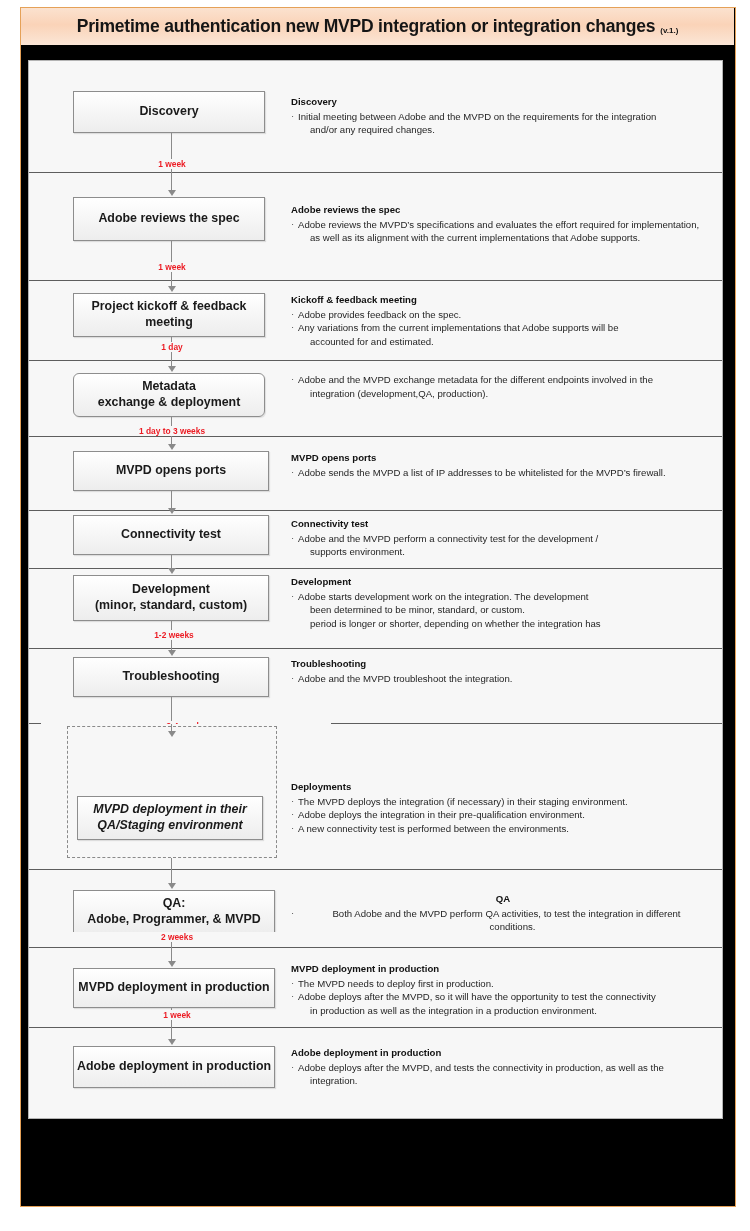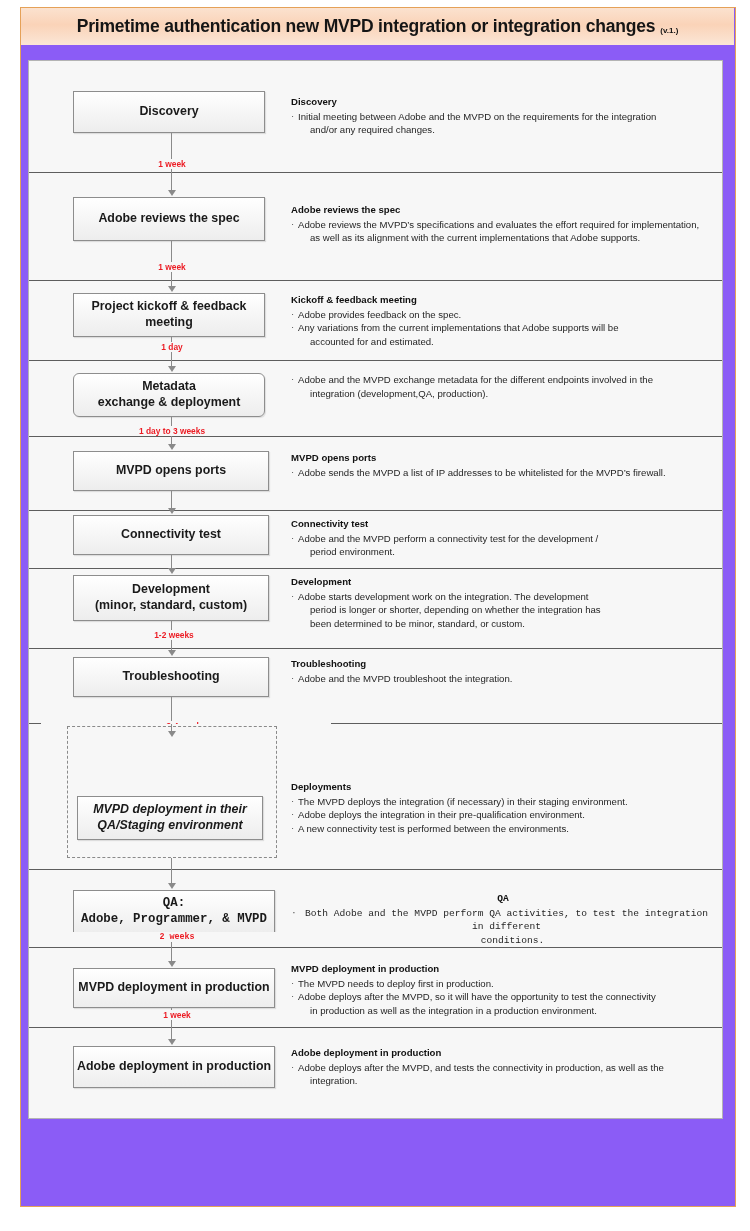--- a/index.html
+++ b/index.html
@@ -16,21 +16,21 @@
 
   
   #page {
     position: absolute;
     left: 20px;
     top: 7px;
     width: 716px;
     height: 1200px;
     border: 1.5px solid #e5a158;
     box-sizing: border-box;
-    background: #8b5cf6;
+    background: #000000;
   }
 
   
   #title-bar {
     position: absolute;
     left: 0px;
     top: 0px;
     width: 713px;
     height: 37px;
     background: linear-gradient(180deg, #fbe2cf 0%, #fad3b8 45%, #fbe6d6 100%);
@@ -240,36 +240,36 @@
       <div class="row" style="height: 58px;">
         <div class="conn" style="left: 142px; top: 0px;"></div>
         <div class="arrow" style="left: 138.7px; top: -3px;"></div>
         <div class="node" style="left: 44px; top: 4px; width: 196px; height: 40px;">
           <div><span>Connectivity test</span></div>
         </div>
         <div class="conn" style="left: 142px; top: 44px; height: 14px;"></div>
         <div class="desc" style="top: 6px;">
           <h4>Connectivity test</h4>
           <ul>
-            <li><span class="b">·</span>Adobe and the MVPD perform a connectivity test for the development /<span class="cont">period environment.</span></li>
+            <li><span class="b">·</span>Adobe and the MVPD perform a connectivity test for the development /<span class="cont">supports environment.</span></li>
           </ul>
         </div>
       </div>
       <div class="row" style="height: 80px;">
         <div class="conn" style="left: 142px; top: 0px;"></div>
         <div class="arrow" style="left: 138.7px; top: -1px;"></div>
         <div class="node" style="left: 44px; top: 6px; width: 196px; height: 46px;">
           <div><span>Development</span><br><span>(minor, standard, custom)</span></div>
         </div>
         <div class="conn" style="left: 142px; top: 52px; height: 28px;"></div>
         <div class="dur" style="top: 61px; left: 0px; width: 284px;">1-2 weeks</div>
         <div class="desc" style="top: 6px;">
           <h4>Development</h4>
           <ul>
-            <li><span class="b">·</span>Adobe starts development work on the integration. The development<span class="cont">period is longer or shorter, depending on whether the integration has</span><span class="cont">been determined to be minor, standard, or custom.</span></li>
+            <li><span class="b">·</span>Adobe starts development work on the integration. The development<span class="cont">been determined to be minor, standard, or custom.</span><span class="cont">period is longer or shorter, depending on whether the integration has</span></li>
           </ul>
         </div>
       </div>
       <div class="row" style="height: 75px;">
         <div class="conn" style="left: 142px; top: 0px; height: 1px;"></div>
         <div class="arrow" style="left: 138.7px; top: 1px;"></div>
         <div class="node" style="left: 44px; top: 8px; width: 196px; height: 40px;">
           <div><span>Troubleshooting</span></div>
         </div>
         <div class="conn" style="left: 142px; top: 48px; height: 27px;"></div>
@@ -291,21 +291,21 @@
         <div class="conn" style="left: 142px; top: 134px; height: 12px;"></div>
         <div class="desc" style="top: 56px;">
           <h4>Deployments</h4>
           <ul>
             <li><span class="b">·</span>The MVPD deploys the integration (if necessary) in their staging environment.</li>
             <li><span class="b">·</span>Adobe deploys the integration in their pre-qualification environment.</li>
             <li><span class="b">·</span>A new connectivity test is performed between the environments.</li>
           </ul>
         </div>
       </div>
-      <div class="row" style="height: 78px; font-family: Liberation Mono, monospace;">
+      <div class="row" style="height: 78px;">
         <div class="conn" style="left: 142px; top: 0px; height: 13px;"></div>
         <div class="arrow" style="left: 138.7px; top: 13px;"></div>
         <div class="node" style="left: 44px; top: 20px; width: 202px; height: 44px;">
           <div><span>QA:</span><br><span>Adobe, Programmer, &amp; MVPD</span></div>
         </div>
         <div class="conn" style="left: 142px; top: 64px; height: 14px;"></div>
         <div class="dur" style="top: 62px; left: 0px; width: 290px;">2 weeks</div>
         <div class="desc" style="top: 22px; text-align: center;">
           <h4>QA</h4>
           <ul>

